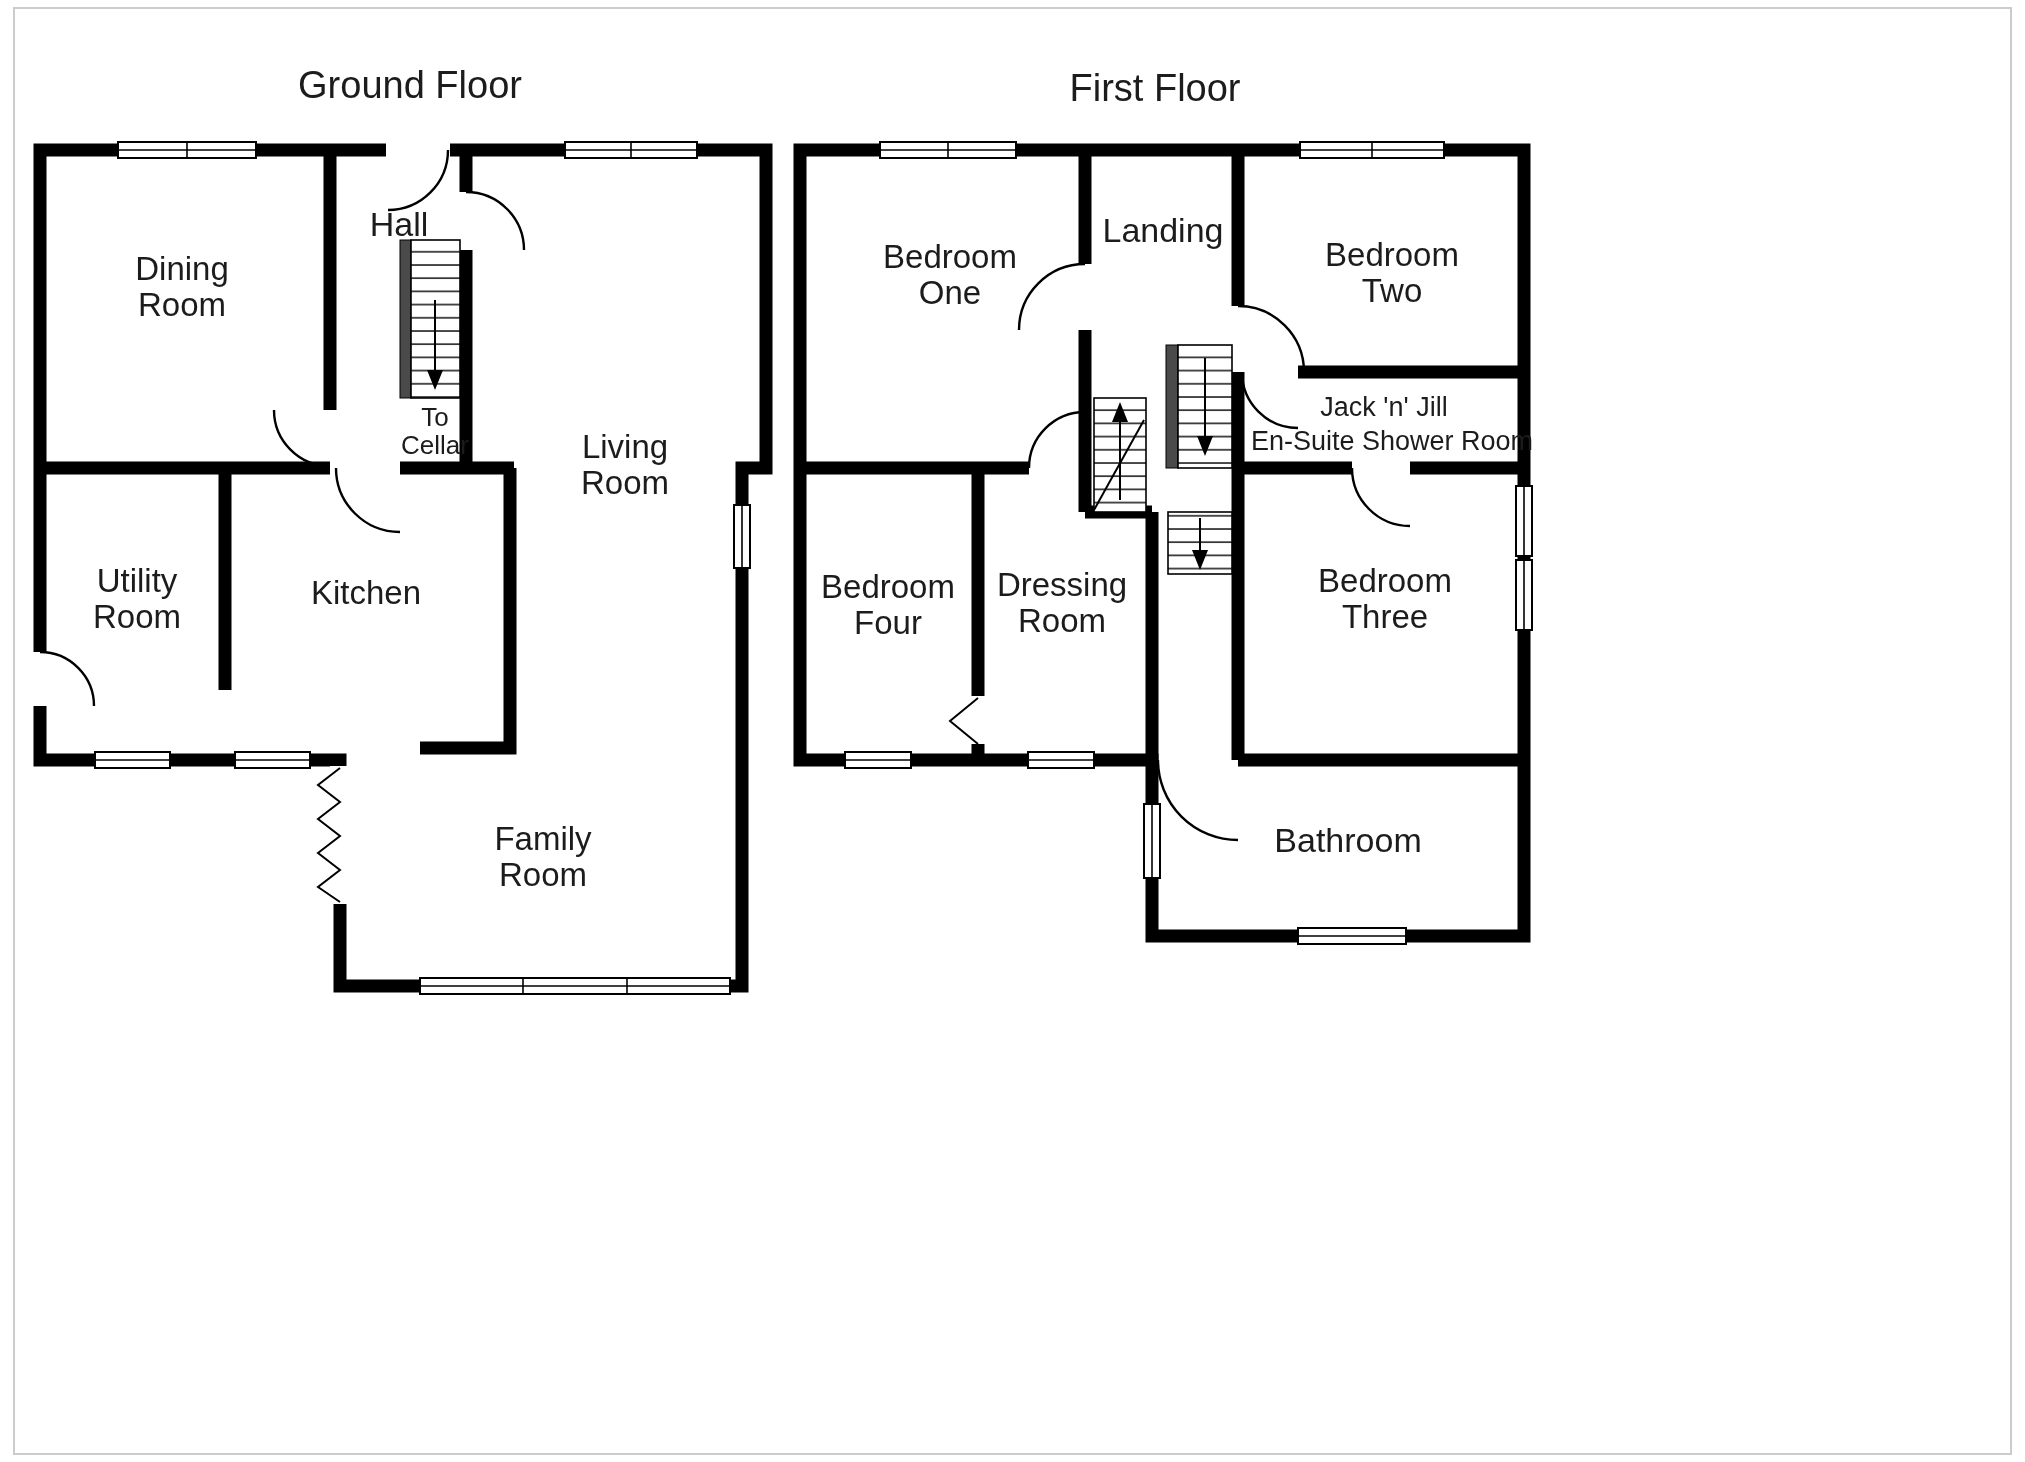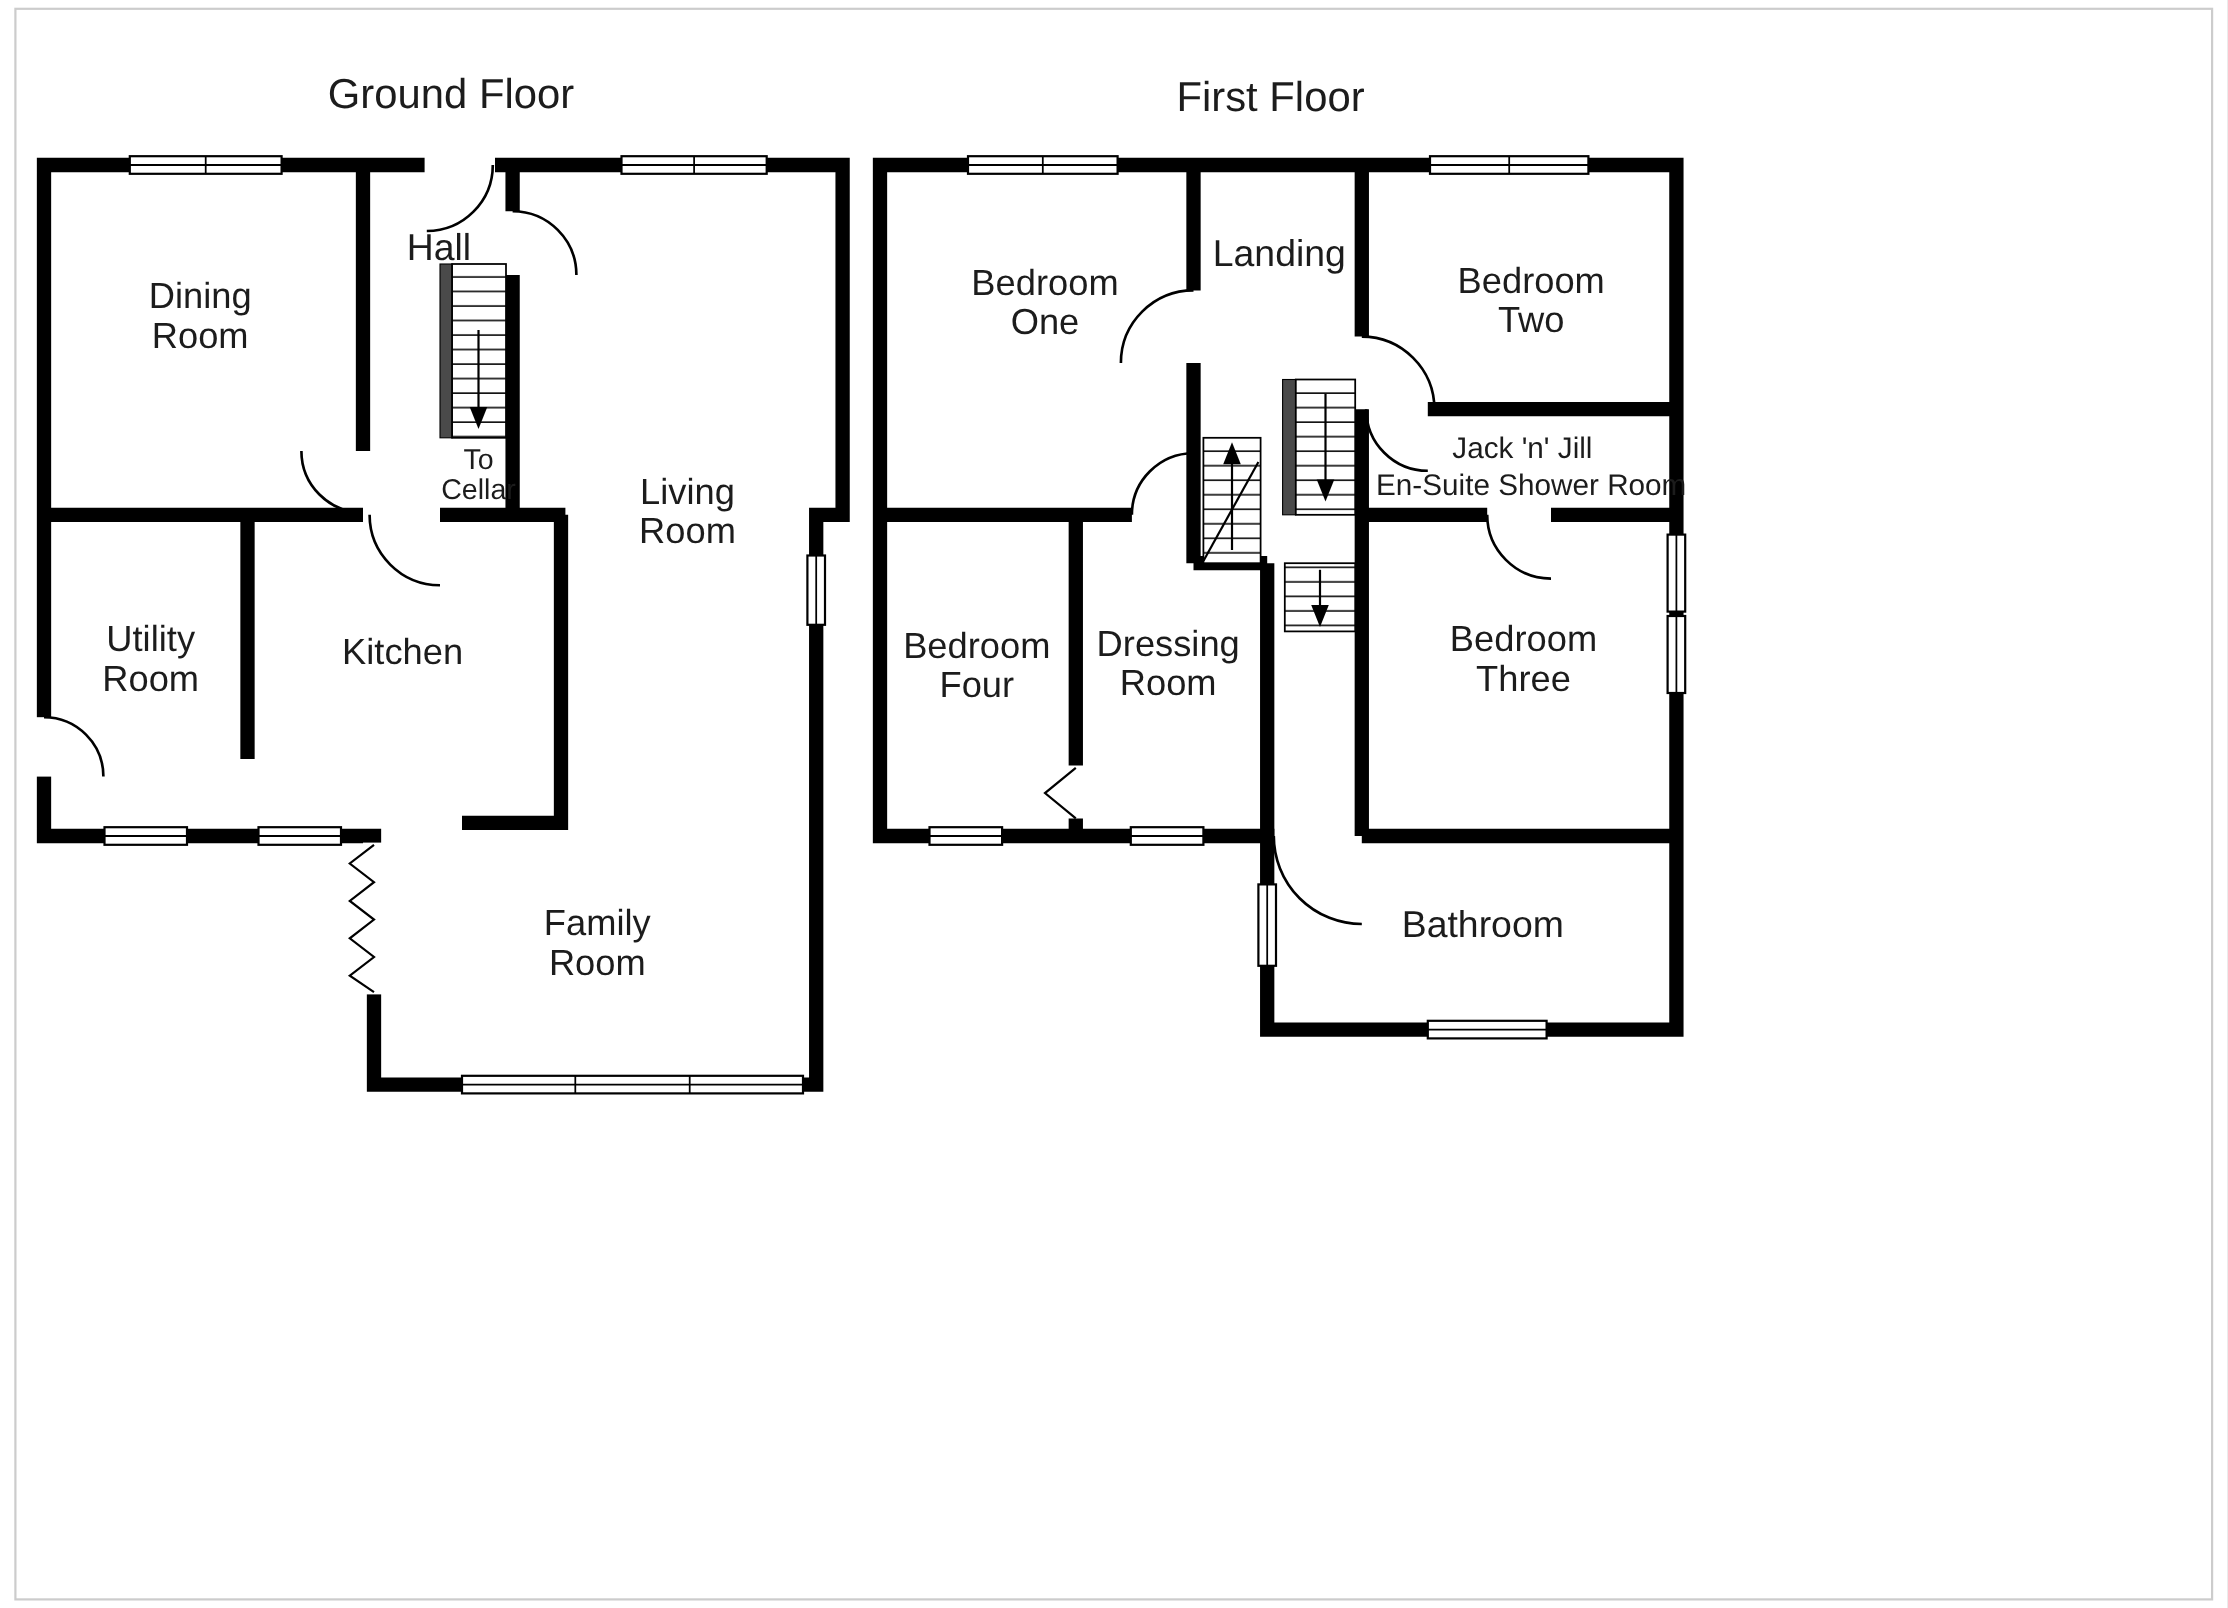--- a/index.html
+++ b/index.html
@@ -5,21 +5,21 @@
   html, body {
     margin: 0;
     padding: 0;
     background: #ffffff;
     font-family: "Liberation Sans", sans-serif;
   }
   .plan-wrap {
     width: 2025px;
     height: 1462px;
     position: relative;
-    background: #a3a3a3;
+    background: #14b8a6;
   }
   svg { display: block; }
   svg text {
     font-family: "Liberation Sans", sans-serif;
     fill: #1c1c1c;
   }
   .floor-title { font-size: 38px; }
   .room-label  { font-size: 33px; }
   .room-label-md { font-size: 34px; }
   .room-label-sm { font-size: 27px; }

